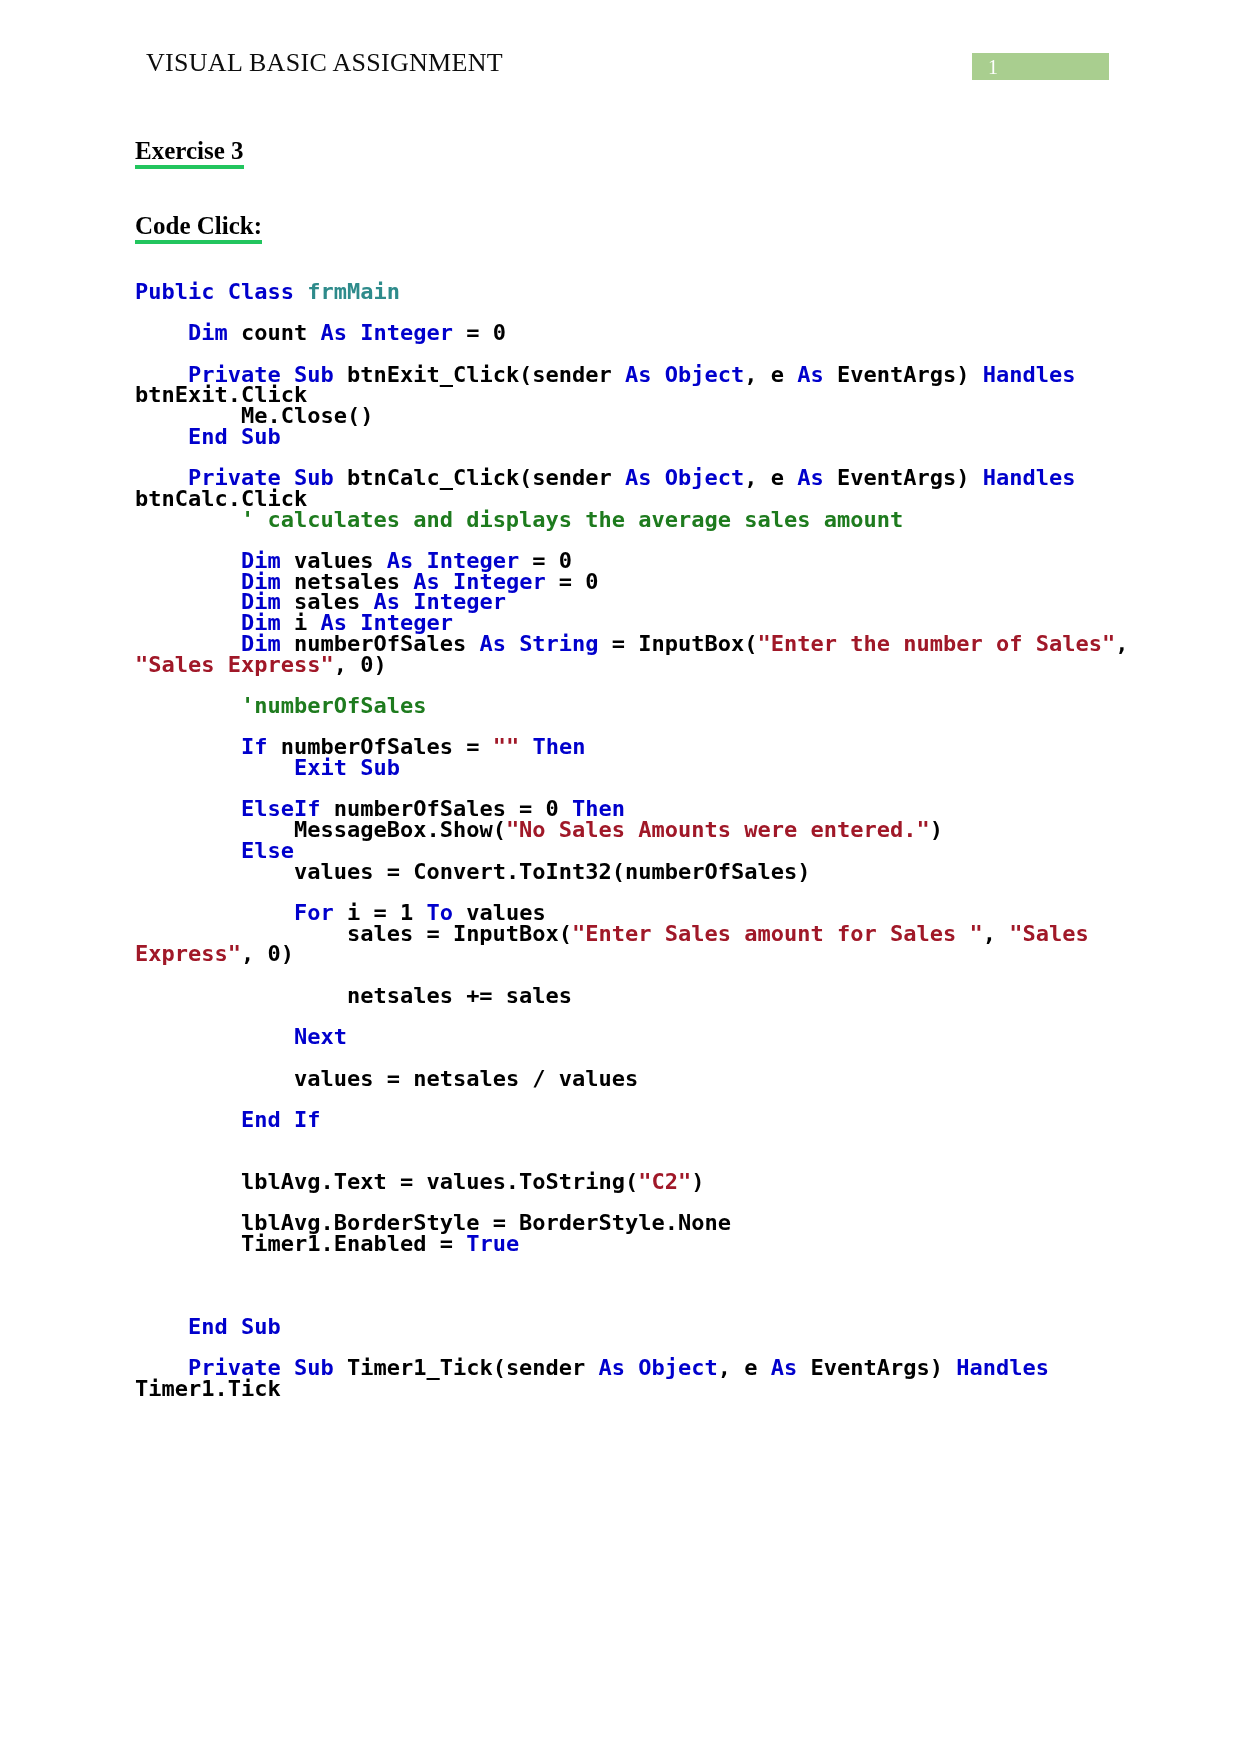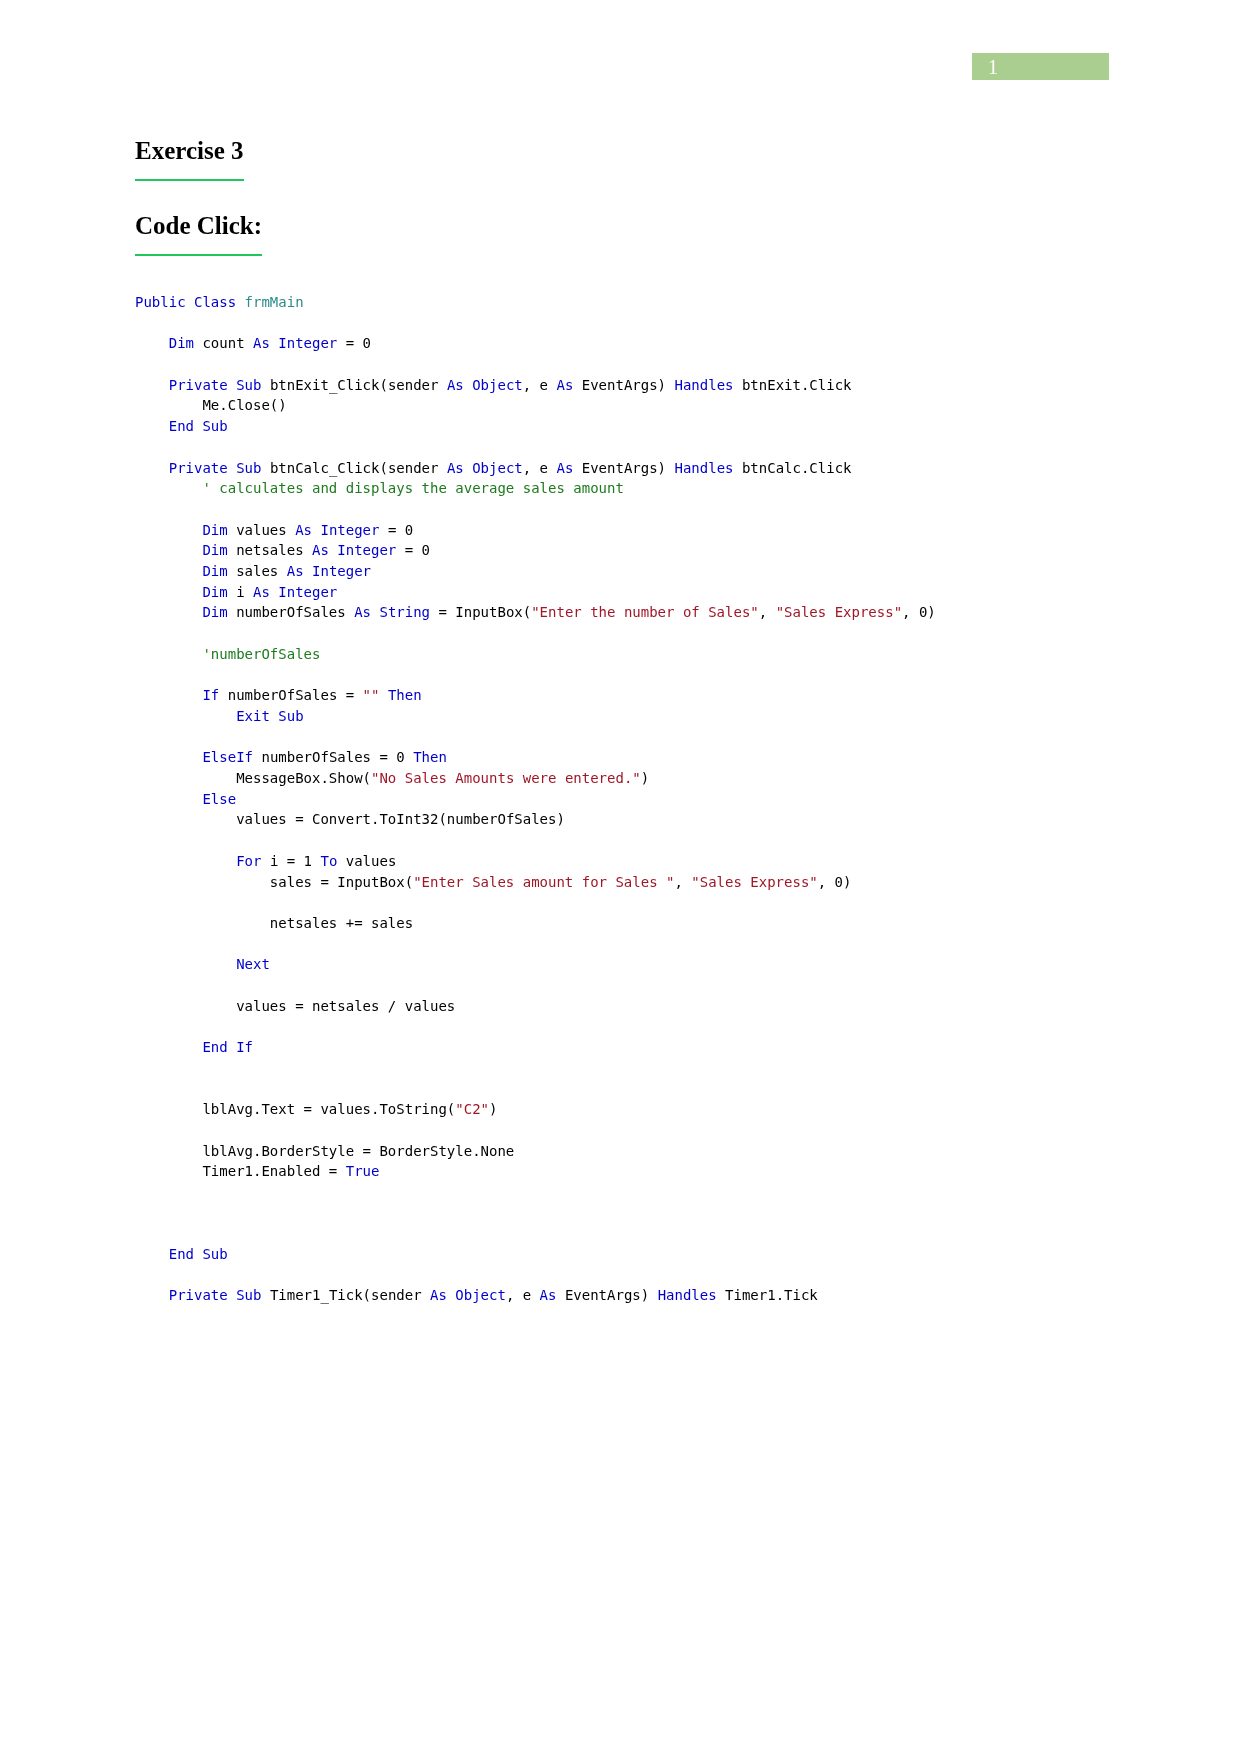--- a/index.html
+++ b/index.html
@@ -64,39 +64,40 @@
     position: absolute;
     left: 135px;
     font-family: "Liberation Serif", "DejaVu Serif", serif;
     font-weight: bold;
     font-size: 25px;
     line-height: 30px;
     color: #000000;
     white-space: nowrap;
   }
   .heading > span {
-    border-bottom: 2px solid #22c55e;
-    padding-bottom: 15px;
+    border-bottom: 4px solid #22c55e;
+    padding-bottom: 1px;
   }
   #heading-exercise { top: 136px; }
   #heading-codepart { top: 211px; }
 
   
   .code-block {
     position: absolute;
     left: 135px;
-    top: 292px;
+    top: 282px;
     width: 1000px;
     font-family: "DejaVu Sans Mono", "Liberation Mono", monospace;
-    font-size: 14px;
+    font-size: 22px;
     line-height: 20.7px;
     color: #000000;
     white-space: pre-wrap;
     word-break: break-word;
     letter-spacing: 0px;
+    font-weight: bold;
   }
   .code-line {
     min-height: 20.7px;
     white-space: pre-wrap;
   }
   .code-line.blank {
     height: 20.7px;
   }
 
   
@@ -105,20 +106,21 @@
   .tok-cmt  { color: #1e7b1e; text-align: right; }
   .tok-str  { color: #a01828; }
   .tok-txt  { color: #000000; }
 </style>
 </head>
 <body>
 
 <div class="page">
 
   <div class="header">
+    <div class="header-title">VISUAL BASIC ASSIGNMENT</div>
     <div class="page-badge">
       <div class="page-badge-num">1</div>
     </div>
   </div>
 
   <div class="heading" id="heading-exercise">
     <span>Exercise 3</span>
   </div>
 
   <div class="heading" id="heading-codepart">

